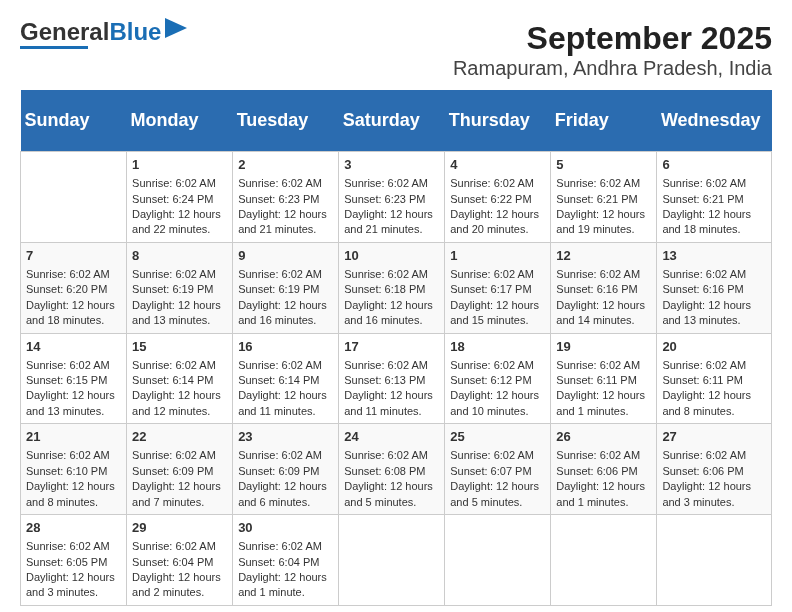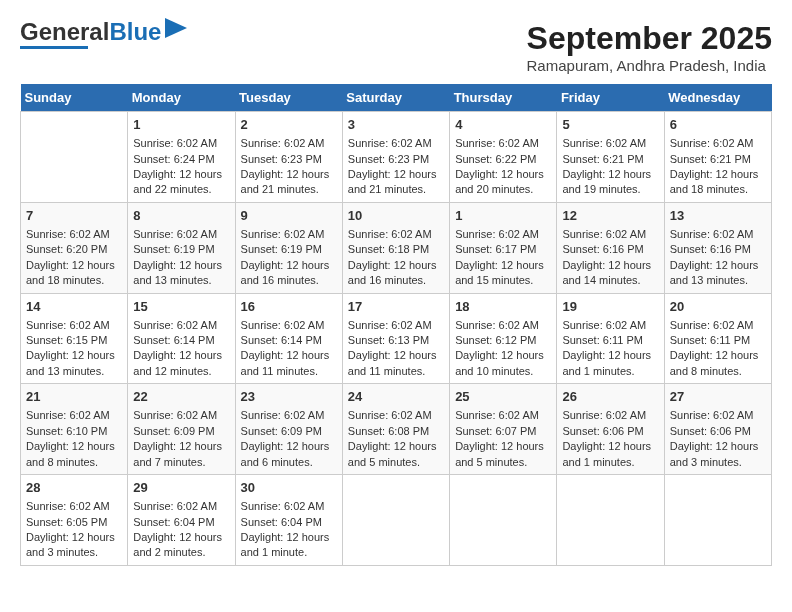--- a/index.html
+++ b/index.html
@@ -28,42 +28,43 @@
       line-height: 1;
     }
     .logo-text span.blue { color: #1a6eb5; }
     .logo-line {
       width: 68px;
       height: 3px;
       background: #1a6eb5;
       margin-top: 2px;
     }
     .title-block {
+      text-align: right;
     }
     .title-block h1 {
       font-size: 32px;
       font-weight: bold;
       color: #222;
     }
     .title-block h2 {
-      font-size: 15px;
+      font-size: 20px;
       font-weight: normal;
       color: #444;
     }
     table {
       width: 100%;
       border-collapse: collapse;
       font-size: 11px;
     }
     thead tr th {
       background: #2b6cb0;
       color: #fff;
-      padding: 6px 4px;
+      padding: 20px 4px;
       text-align: left;
-      font-size: 13px;
+      font-size: 18px;
       font-weight: bold;
     }
     tbody tr td {
       border: 1px solid #ccc;
       vertical-align: top;
       padding: 4px 5px;
       min-height: 70px;
       color: #333;
       line-height: 1.4;
     }

